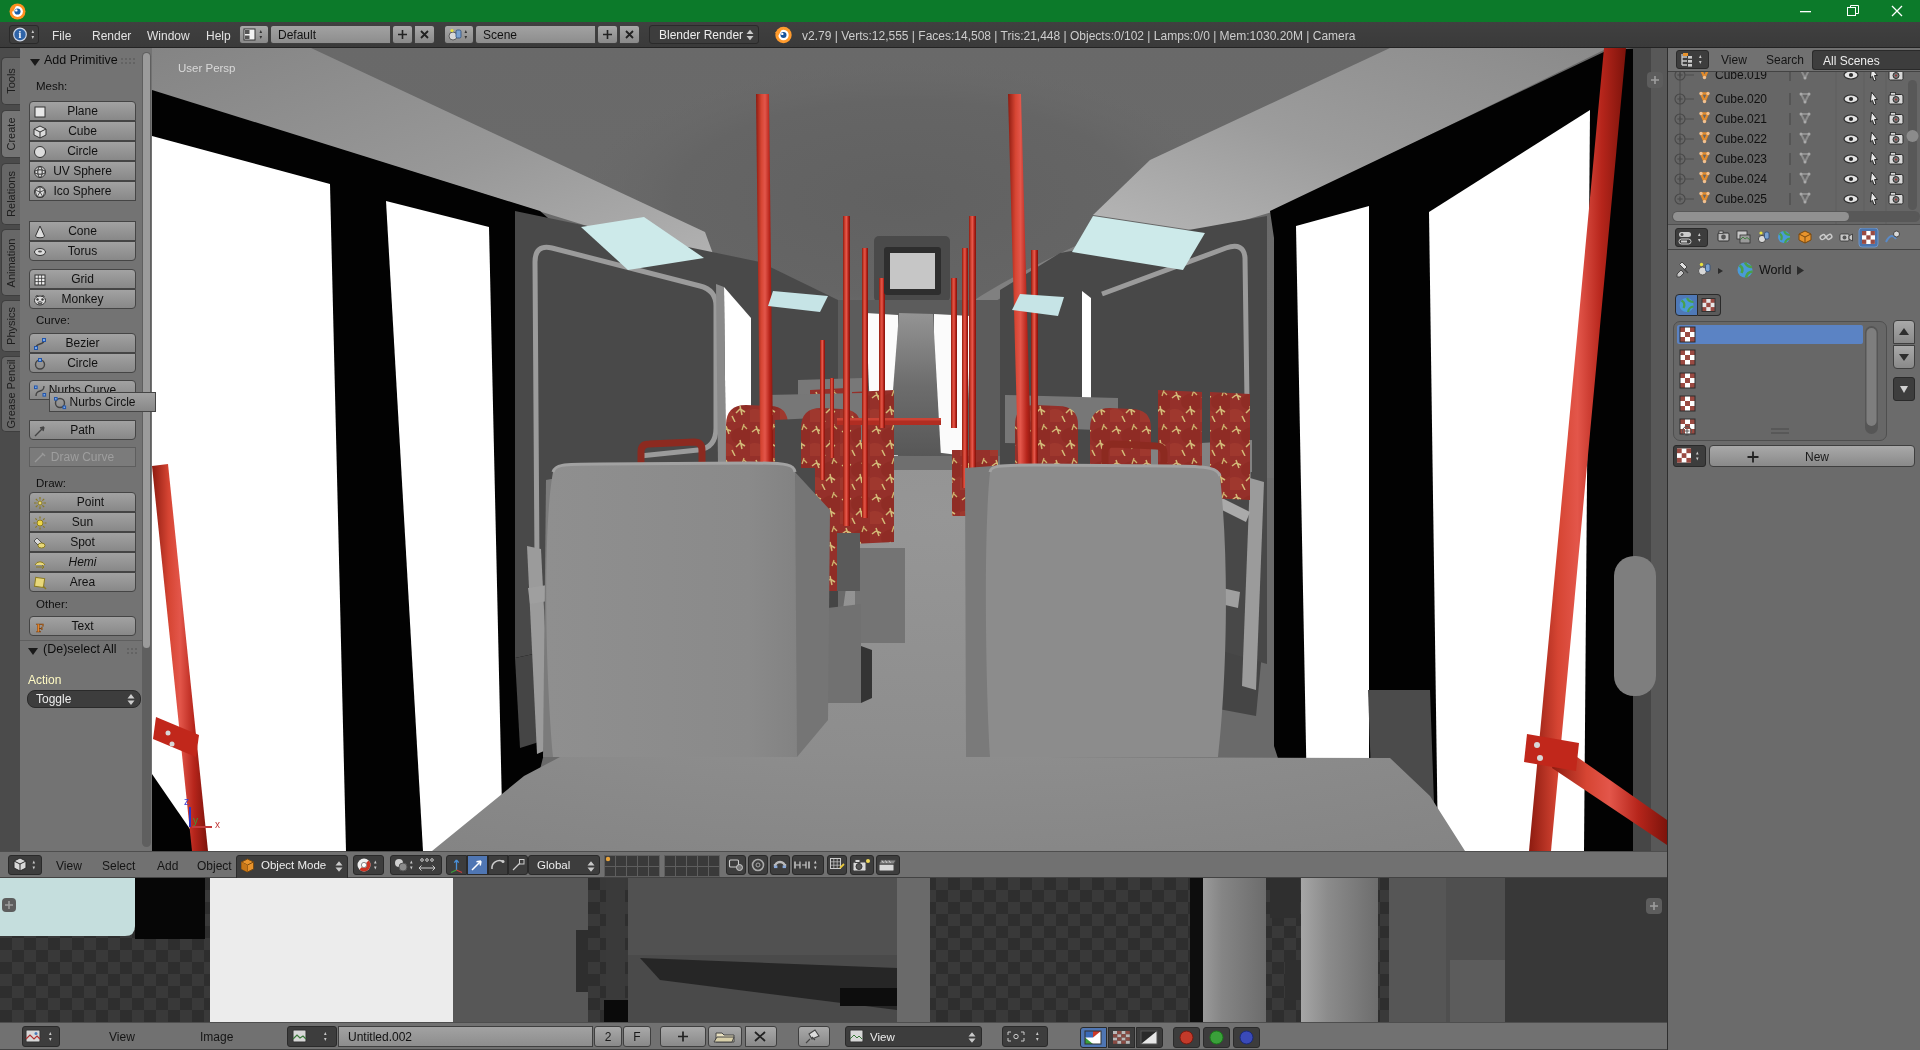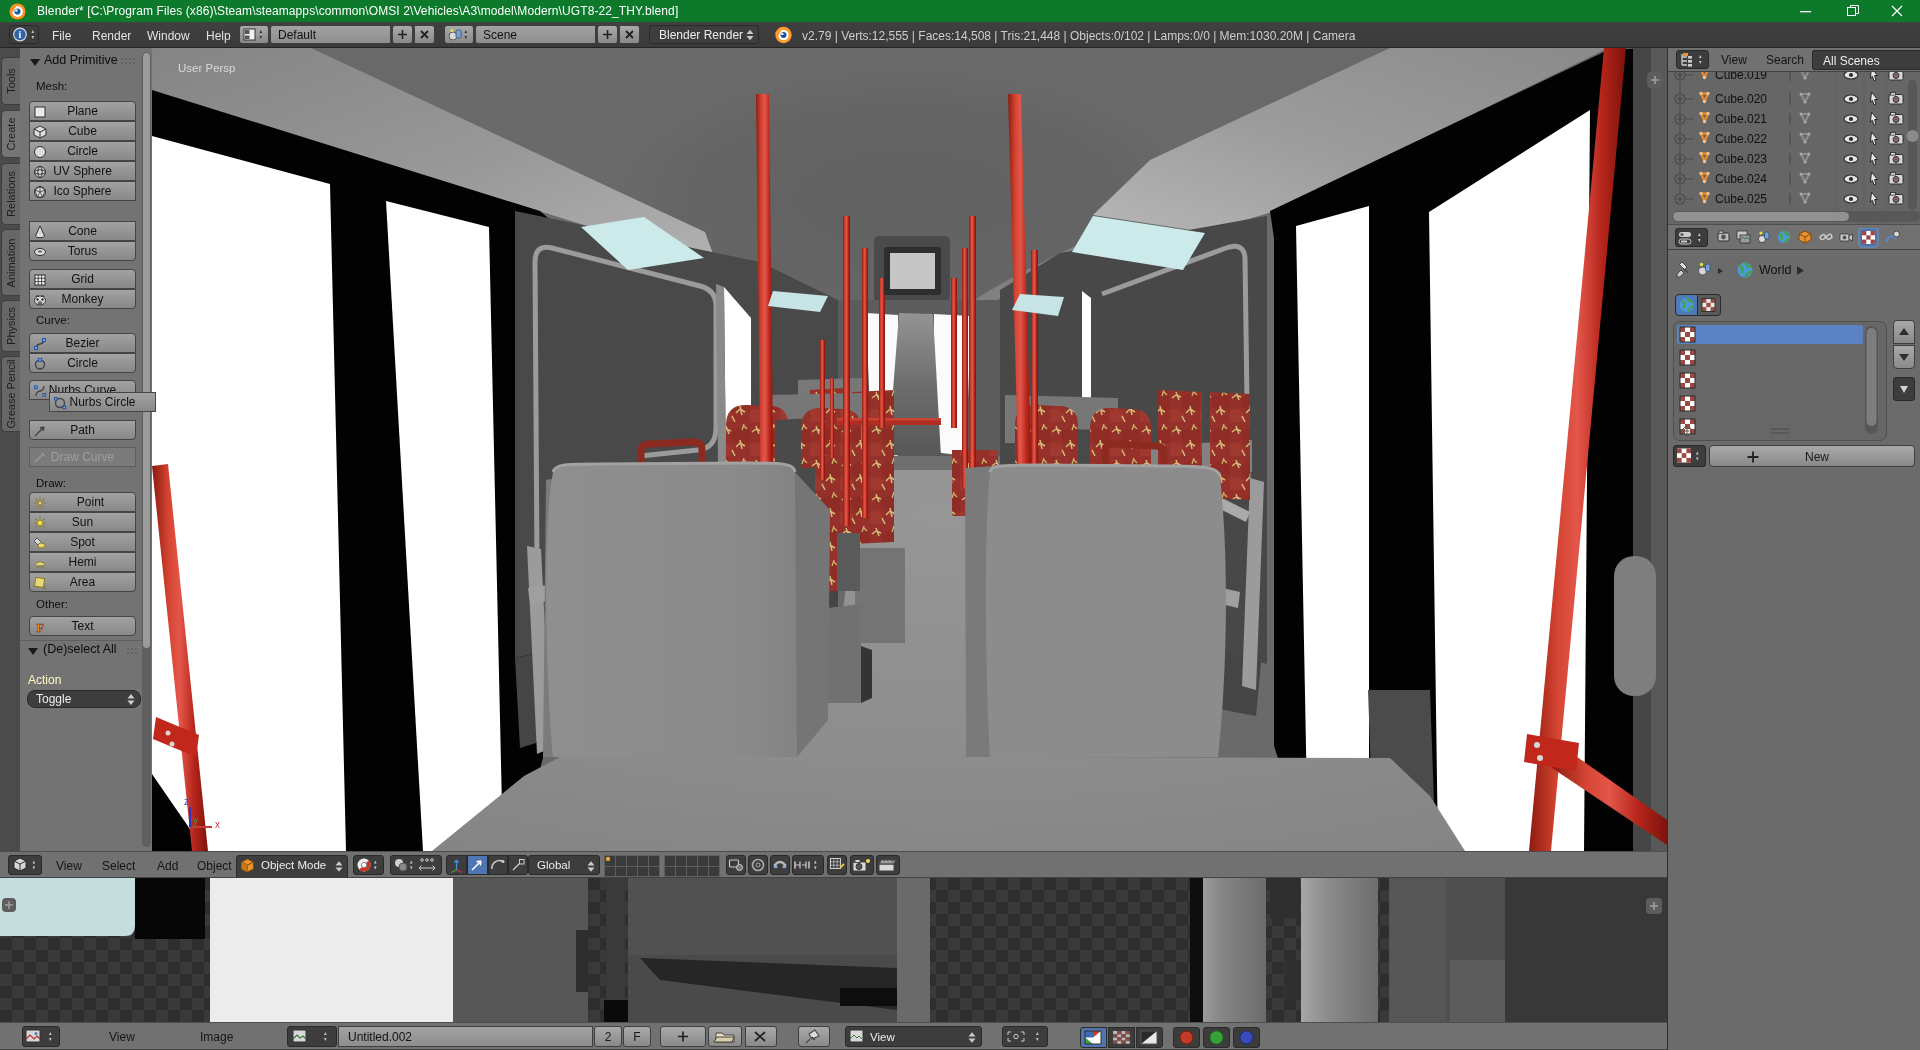--- a/index.html
+++ b/index.html
@@ -53,21 +53,20 @@
 <div id="root">
 
   <div class="abs" id="titlebar">
     <svg class="abs" style="left:9px;top:3px" width="17" height="17" viewBox="0 0 17 17">
       <circle cx="8.5" cy="8.5" r="8" fill="#ff9021"></circle>
       <circle cx="8.5" cy="8.5" r="5.4" fill="#fff"></circle>
       <circle cx="8.5" cy="8.5" r="3.1" fill="#1b5faa"></circle>
       <circle cx="7.3" cy="7.4" r="1.2" fill="#fff"></circle>
       <path d="M1,6 L7,3 L4,9 Z" fill="#ff9021"></path>
     </svg>
-    <span class="ttext">Blender* [C:\Program Files (x86)\Steam\steamapps\common\OMSI 2\Vehicles\A3\model\Modern\UGT8-22_THY.blend]</span>
     <svg class="winbtn" style="right:92px" width="46" height="22">
         <rect x="18" y="11" width="11" height="1.3" fill="#fff"></rect>
       </svg>
     <svg class="winbtn" style="right:46px" width="46" height="22">
         <rect x="19.5" y="7.5" width="8" height="8" fill="none" stroke="#fff" stroke-width="1"></rect>
         <path d="M22.5,7.5 V5.5 H30.5 V13.5 H27.5" fill="none" stroke="#fff" stroke-width="1"></path>
       </svg>
     <svg class="winbtn" style="right:0" width="46" height="22">
         <path d="M18,6 L28,16 M28,6 L18,16" stroke="#fff" stroke-width="1.3"></path>
       </svg>
@@ -452,21 +451,21 @@
           <path d="M7,1 V3.6 M7,10.4 V13 M1,7 H3.6 M10.4,7 H13 M2.8,2.8 L4.6,4.6 M9.4,9.4 L11.2,11.2 M11.2,2.8 L9.4,4.6 M4.6,9.4 L2.8,11.2" stroke="#8a7a22" stroke-width="1.2"></path>
         </svg></div>
     <div class="shelfbtn" style="top:464px;">Sun<svg width="14" height="14">
           <circle cx="7" cy="7" r="3" fill="#f0d848" stroke="#8a7a22"></circle>
           <path d="M7,0.5 V2.5 M7,11.5 V13.5 M0.5,7 H2.5 M11.5,7 H13.5 M2.4,2.4 L3.8,3.8 M10.2,10.2 L11.6,11.6 M11.6,2.4 L10.2,3.8 M3.8,10.2 L2.4,11.6" stroke="#8a7a22" stroke-width="1.2"></path>
         </svg></div>
     <div class="shelfbtn" style="top:484px;">Spot<svg width="14" height="14">
           <path d="M4,2 L10,8 L7,11 L1,5 Z" fill="#d8d8d8" stroke="#555"></path>
           <ellipse cx="8.5" cy="9.5" rx="3.5" ry="2.5" fill="#e8d87a" stroke="#8a7a22"></ellipse>
         </svg></div>
-    <div class="shelfbtn" style="top:504px;">Hemi<svg width="14" height="14">
+    <div class="shelfbtn" style="top:504px;font-style:italic;">Hemi<svg width="14" height="14">
           <path d="M2,9 A5.5,5.5 0 0 1 12,9" fill="#e8d87a" stroke="#8a7a22"></path>
           <path d="M3,11 l8,0 m-2,2 l2,-2 l-2,-2" stroke="#8a7a22" fill="none"></path>
         </svg></div>
     <div class="shelfbtn" style="top:524px;border-radius:0 0 4px 4px;">Area<svg width="14" height="14">
           <rect x="2" y="2" width="9" height="9" fill="#e8d87a" stroke="#8a7a22" transform="rotate(8 7 7)"></rect>
           <path d="M10,10 l3,3" stroke="#8a7a22" stroke-width="1.4"></path>
         </svg></div>
 
     <div class="slabel" style="top:550px">Other:</div>
     <div class="shelfbtn" style="top:568px;border-radius:4px;">Text<svg width="14" height="14">

